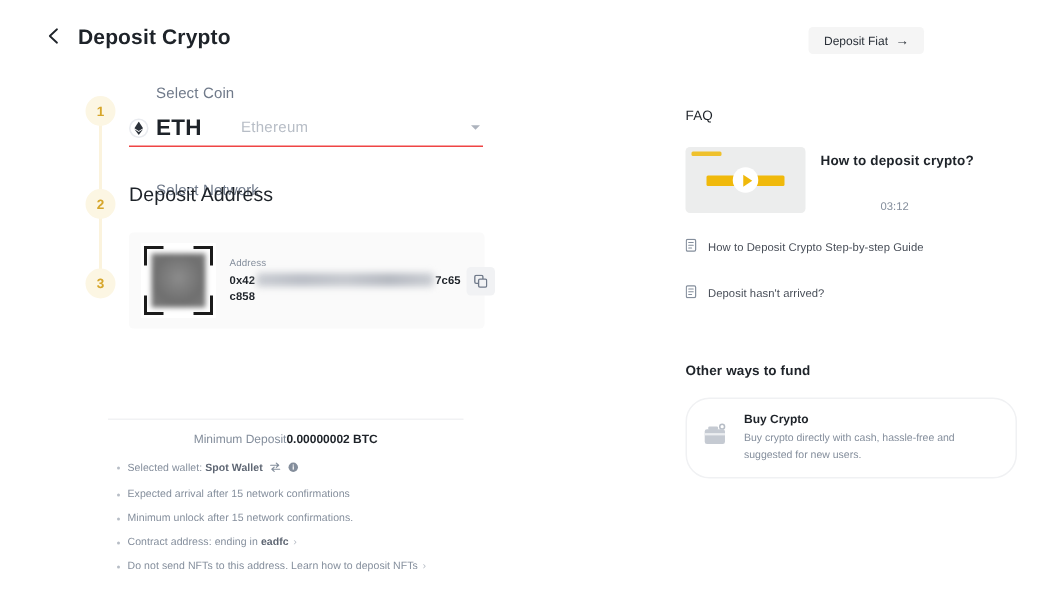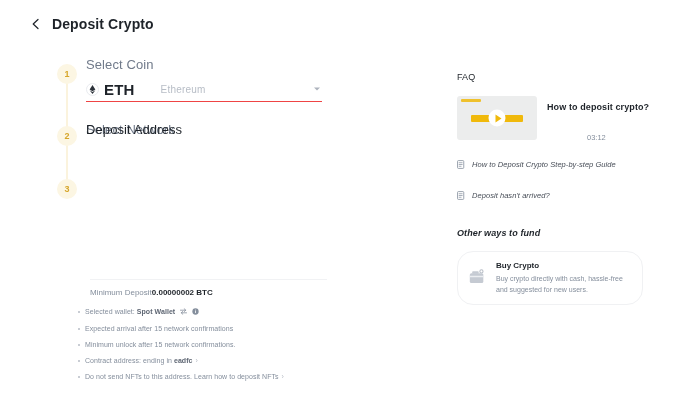--- a/index.html
+++ b/index.html
@@ -51,21 +51,21 @@
     position: absolute; left: 0; width: 20px; height: 20px;
     border-radius: 50%; background: #fcf6e3; color: #d6a62b;
     font-size: 9px; font-weight: bold;
     display: flex; align-items: center; justify-content: center;
   }
   .step-1 { top: 8px; }
   .step-2 { top: 70px; }
   .step-3 { top: 123px; }
 
   .field-label {
-    font-size: 13px; color: #707a8a; letter-spacing: .1px;
+    font-size: 10px; color: #707a8a; letter-spacing: .1px; margin-left: 18px;
   }
   .field-block { position: absolute; left: 86px; width: 236px; }
   .coin-block { top: 9px; }
   .net-block  { top: 74px; }
 
   .select-row {
     position: relative; margin-top: 5px; height: 25px;
     border-bottom: 1px solid #ef4444;
     display: flex; align-items: center; cursor: pointer;
   }
@@ -147,22 +147,22 @@
   }
   .copy-btn {
     width: 19px; height: 19px; border-radius: 3px; background: #f1f2f4;
     display: flex; align-items: center; justify-content: center;
     flex: none; margin-left: 4px; cursor: pointer;
   }
   .copy-btn svg { display: block; }
 
   
   .mindep {
-    position: absolute; left: 90px; top: 279px; width: 237px;
-    display: flex; justify-content: flex-start; align-items: center;
+    position: absolute; left: 72px; top: 279px; width: 237px;
+    display: flex; justify-content: center; align-items: center;
     font-size: 8px; border-top: 1px solid #f1f2f4; padding-top: 8px;
   }
   .mindep .k { color: #848e9c; }
   .mindep .v { color: #1e2329; font-weight: bold; }
 
   
   .notes { position: absolute; left: 78px; top: 308px; width: 260px; }
   .note {
     display: flex; align-items: flex-start; gap: 5px;
     font-size: 7px; color: #848e9c; margin-bottom: 7.5px;
@@ -176,21 +176,21 @@
   .note .chev { color: #b7bdc6; font-size: 7px; margin-left: 3px; }
   .mini-ico { display: inline-block; vertical-align: -1px; margin-left: 3px; }
 
   
   .right-col { position: absolute; left: 457px; top: 72px; width: 200px; }
   .sec-title {
     font-size: 9px; color: #1e2329; font-weight: normal; letter-spacing: .1px;
   }
   .sec-title.bold { font-weight: bold; }
 
-  .video-row { display: flex; align-items: flex-start; margin-top: 14px; }
+  .video-row { display: flex; align-items: flex-end; margin-top: 14px; }
   .thumb {
     width: 80px; height: 44px; background: #eceded; border-radius: 3px;
     position: relative; flex: none; overflow: hidden; cursor: pointer;
   }
   .thumb-tag {
     position: absolute; left: 4px; top: 3px; width: 20px; height: 3px;
     background: #f0b90b; border-radius: 1px; opacity: .85;
   }
   .thumb-bar {
     position: absolute; top: 19px; height: 7px; background: #f0b90b;
@@ -211,26 +211,26 @@
   .video-meta { margin-left: 10px; padding-top: 6px; }
   .video-title {
     font-size: 9px; font-weight: bold; color: #1e2329; letter-spacing: .1px;
   }
   .video-dur { font-size: 7.5px; color: #848e9c; margin-top: 21px; padding-left: 40px; }
 
   .link-row {
     display: flex; align-items: center; gap: 7px;
     margin-top: 13px; cursor: pointer;
   }
-  .link-row .txt { font-size: 7.5px; color: #474d57; letter-spacing: .05px; font-style: italic; }
+  .link-row .txt { font-size: 7.5px; color: #474d57; letter-spacing: .05px; }
   .doc-ico { flex: none; }
 
-  .fund-title { margin-top: 24px; font-style: italic; }
+  .fund-title { margin-top: 38px; }
   .fund-card {
-    margin-top: 13px; width: 186px; height: 54px;
+    margin-top: 13px; width: 221px; height: 54px;
     border: 1px solid #f0f1f3; border-radius: 16px;
     display: flex; align-items: center; padding: 0 11px; cursor: pointer;
   }
   .fund-ico { flex: none; margin-right: 10px; }
   .fund-name { font-size: 8px; font-weight: bold; color: #1e2329; }
   .fund-desc {
     font-size: 7px; color: #848e9c; margin-top: 4px; line-height: 1.45;
     max-width: 150px;
   }
 </style>
@@ -239,20 +239,24 @@
 
 <div class="page">
 
   <div class="header">
     <span class="back-icon">
       <svg width="12" height="12" viewBox="0 0 12 12">
         <polyline points="8,1.5 3.2,6 8,10.5" fill="none" stroke="#1e2329" stroke-width="1.2" stroke-linecap="round" stroke-linejoin="round"></polyline>
       </svg>
     </span>
     <div class="page-title">Deposit Crypto</div>
+    <button class="fiat-btn">
+      <span>Deposit Fiat</span>
+      <span class="arrow">→</span>
+    </button>
   </div>
 
   <div class="left-col">
 
     <div class="steps-rail">
       <div class="rail-line"></div>
       <div class="step-badge step-1">1</div>
       <div class="step-badge step-2">2</div>
       <div class="step-badge step-3">3</div>
     </div>
@@ -272,20 +276,44 @@
       </div>
     </div>
 
     <div class="field-block net-block">
       <div class="field-label">Select Network</div>
     </div>
   </div>
 
   <div class="dep-title">Deposit Address</div>
 
+  <div class="addr-card">
+    <div class="qr">
+      <div class="qr-inner"></div>
+      <span class="qr-corner qr-tl"></span>
+      <span class="qr-corner qr-tr"></span>
+      <span class="qr-corner qr-bl"></span>
+      <span class="qr-corner qr-br"></span>
+    </div>
+    <div class="addr-body">
+      <div class="addr-label">Address</div>
+      <div class="addr-line">
+        <span>0x42</span>
+        <span class="addr-blur"></span>
+        <span>7c65</span>
+      </div>
+      <div class="addr-tail">c858</div>
+    </div>
+    <span class="copy-btn">
+      <svg width="9" height="9" viewBox="0 0 10 10">
+        <rect x="0.6" y="0.6" width="6" height="6" rx="1" fill="none" stroke="#707a8a" stroke-width="1"></rect>
+        <rect x="3.4" y="3.4" width="6" height="6" rx="1" fill="#f1f2f4" stroke="#707a8a" stroke-width="1"></rect>
+      </svg>
+    </span>
+  </div>
 
   <div class="mindep">
     <span class="k">Minimum Deposit</span>
     <span class="v">0.00000002 BTC</span>
   </div>
 
   <div class="notes">
 
     <div class="note">
       <span class="dot"></span>

